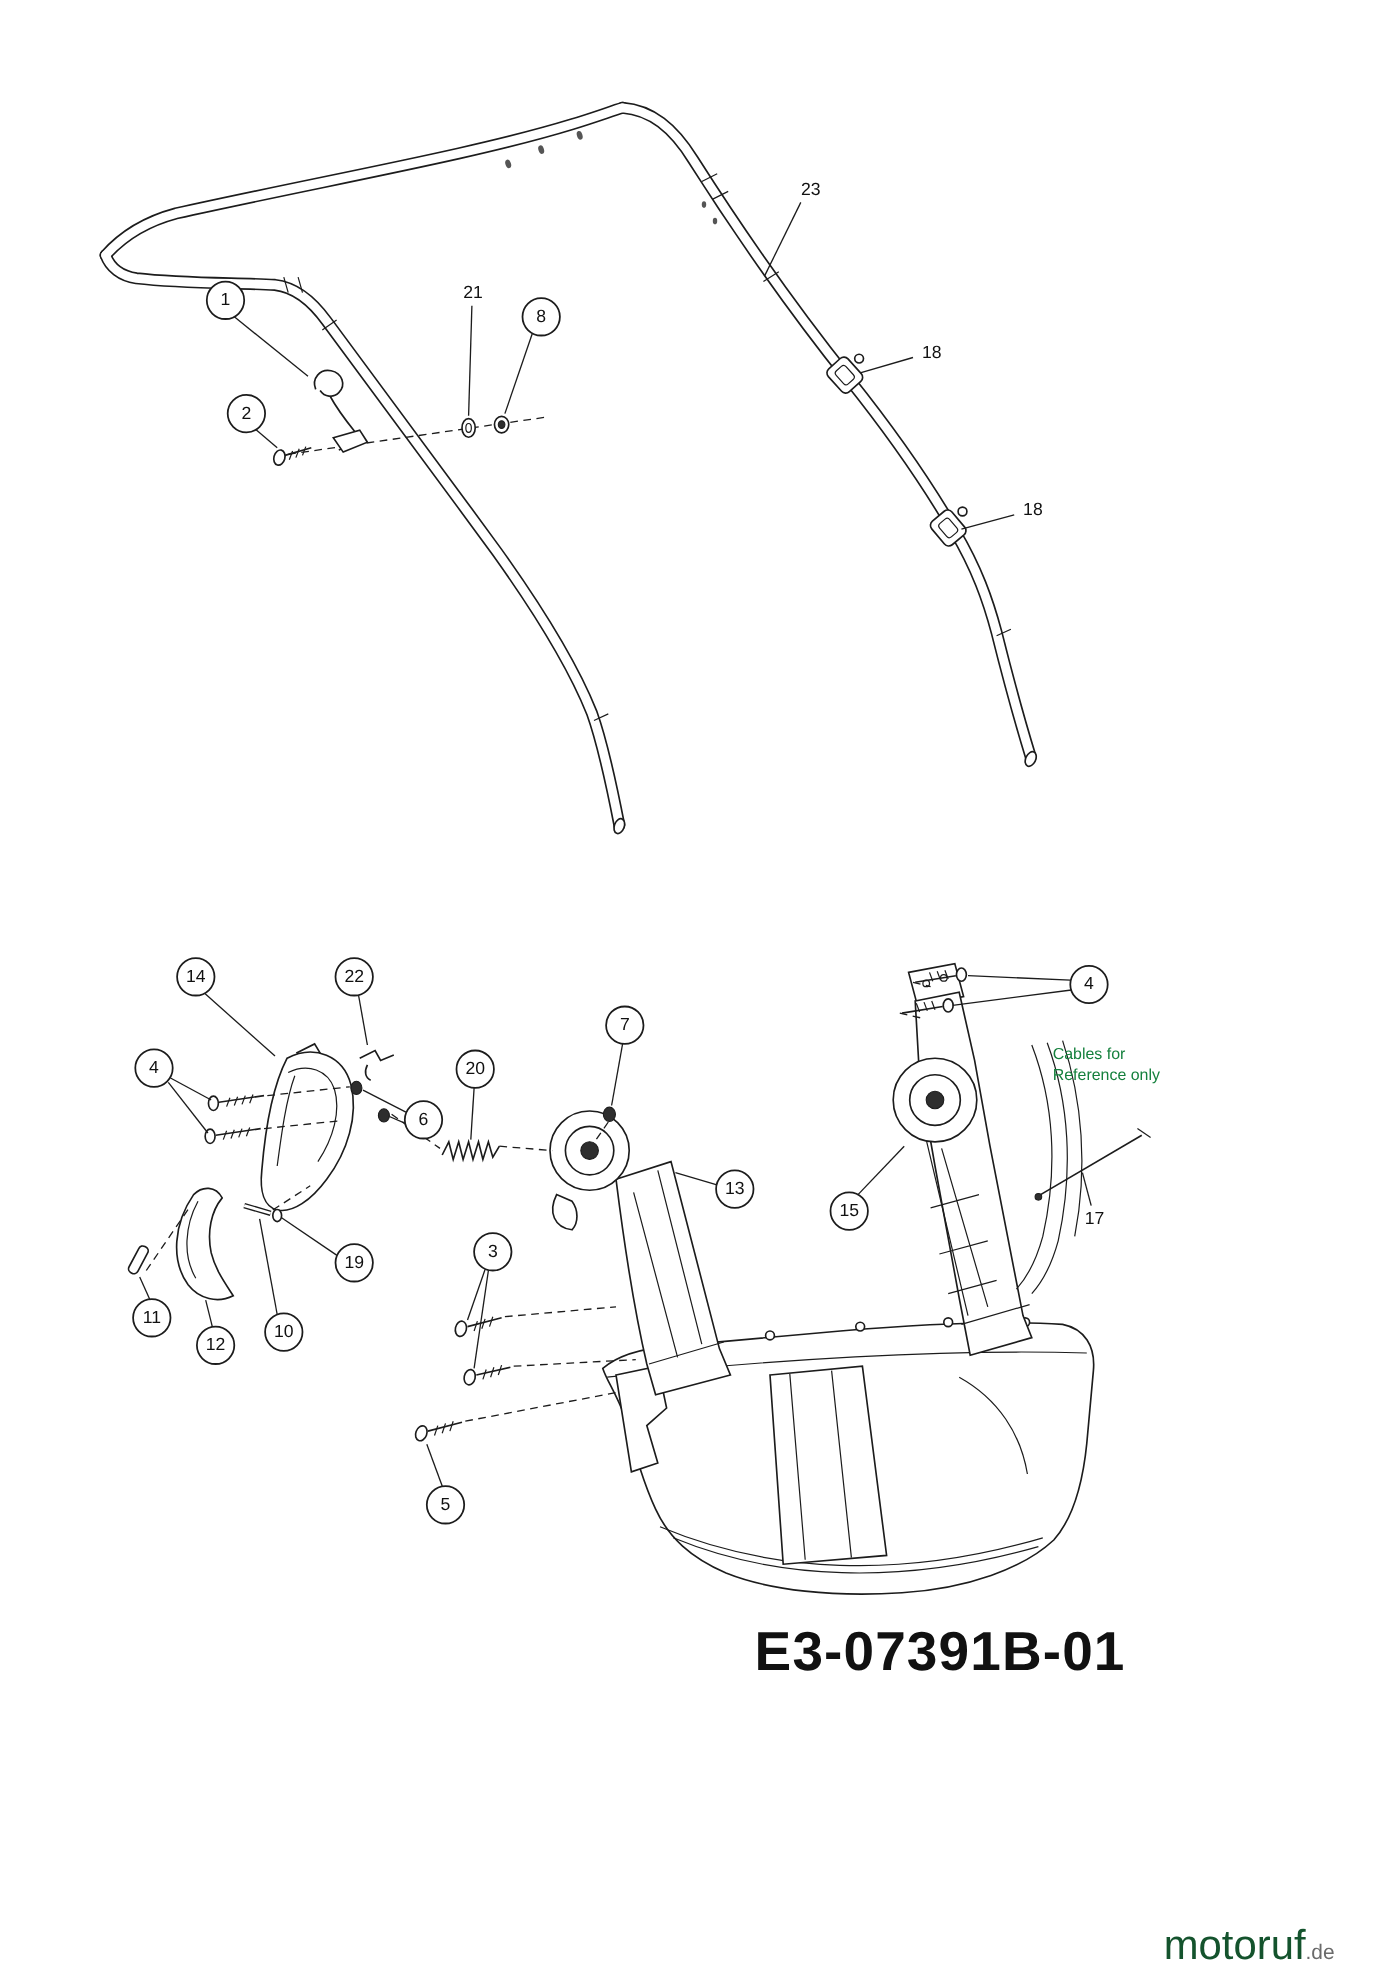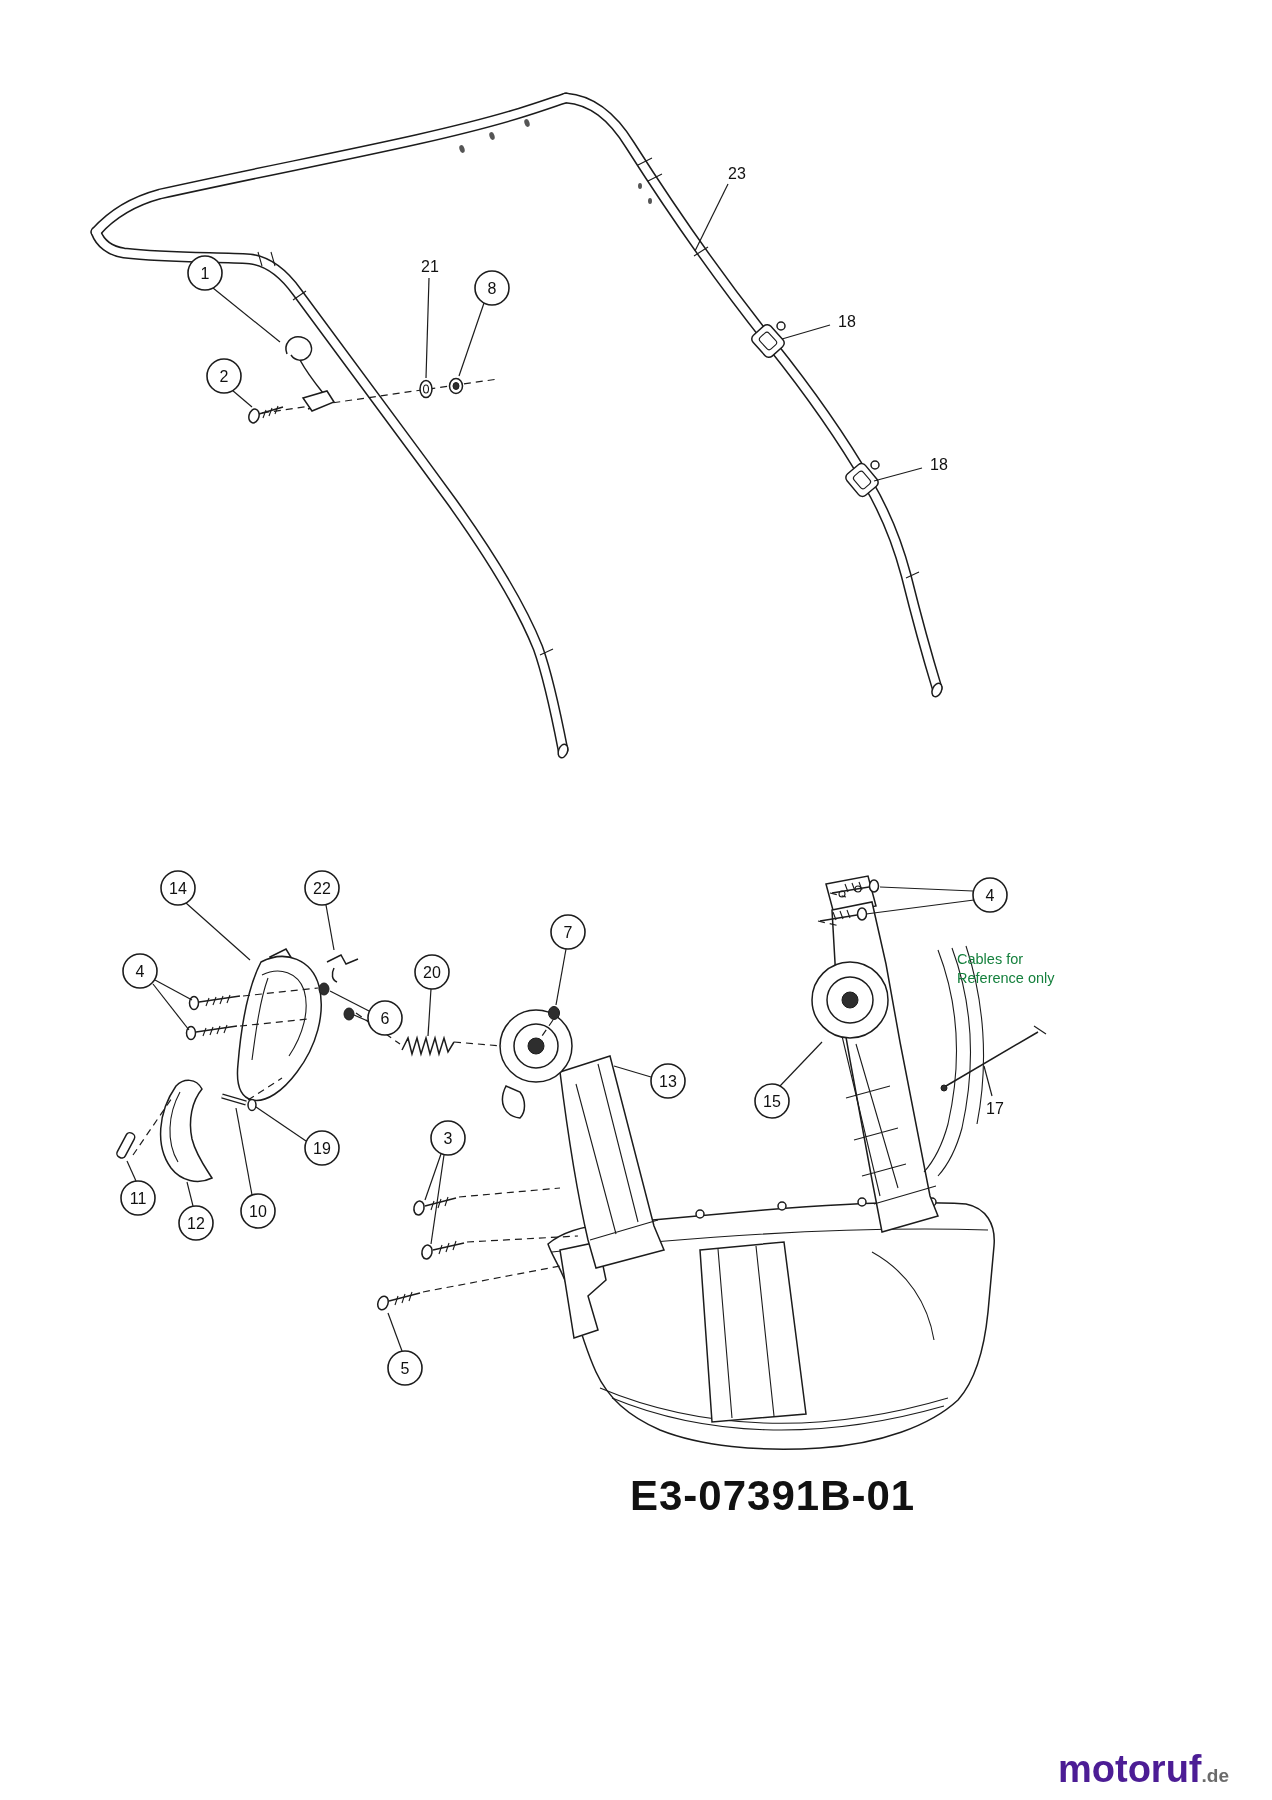--- a/index.html
+++ b/index.html
@@ -12,25 +12,25 @@
   .ti{fill:none;stroke:#ffffff;stroke-width:8;stroke-linecap:round;stroke-linejoin:round;}
   .ln{fill:none;stroke:#1c1c1c;stroke-width:1.5;}
   .lnf{fill:#ffffff;stroke:#1c1c1c;stroke-width:1.5;}
   .thin{fill:none;stroke:#1c1c1c;stroke-width:1.1;}
   .dk{fill:#2e2e2e;stroke:#1c1c1c;stroke-width:1;}
   .dash{fill:none;stroke:#1c1c1c;stroke-width:1.2;stroke-dasharray:7 5;}
   .leader{stroke:#1c1c1c;stroke-width:1.2;}
   .callout-circle{fill:#ffffff;stroke:#1c1c1c;stroke-width:1.6;}
   .callout-text{font:16px "Liberation Sans",sans-serif;text-anchor:middle;dominant-baseline:central;fill:#111;}
   .cables-note{position:absolute;left:957px;top:950px;font-size:14.5px;line-height:19px;color:#15803d;}
-  .diagram-code{position:absolute;left:630px;top:1472px;font-size:42px;font-weight:bold;
+  .diagram-code{position:absolute;left:686px;top:1472px;font-size:50px;font-weight:bold;
                 letter-spacing:1px;color:#111;}
   .brand{position:absolute;left:1058px;top:1748px;white-space:nowrap;}
-  .brand-main{font-size:38px;font-weight:bold;color:#4c1d95;}
-  .brand-tld{font-size:19px;font-weight:bold;color:#6b6b6b;}
+  .brand-main{font-size:38px;font-weight:normal;color:#14532d;}
+  .brand-tld{font-size:19px;font-weight:normal;color:#6b6b6b;}
 </style>
 </head>
 <body>
 
 <div class="canvas">
 
   <svg viewBox="0 0 1272 1800" width="1272" height="1800">
 
     <g>
       <path class="to" d="M96 232 C112 214 134 201 160 194 C300 163 432 140 520 113 C540 107 556 101 566 98"></path>

